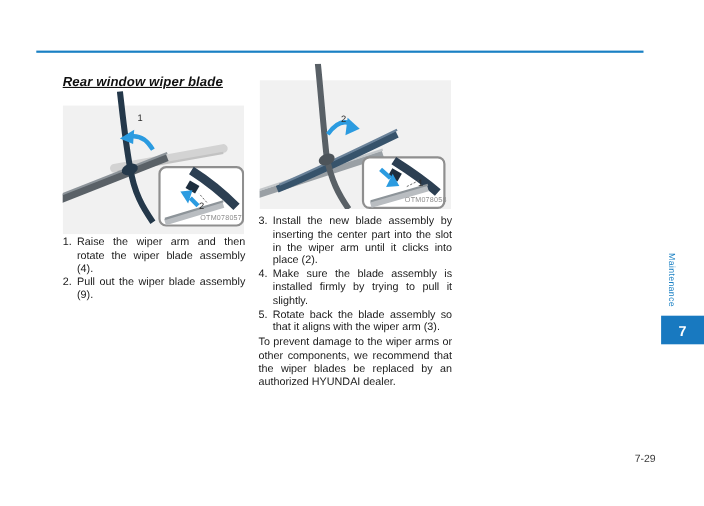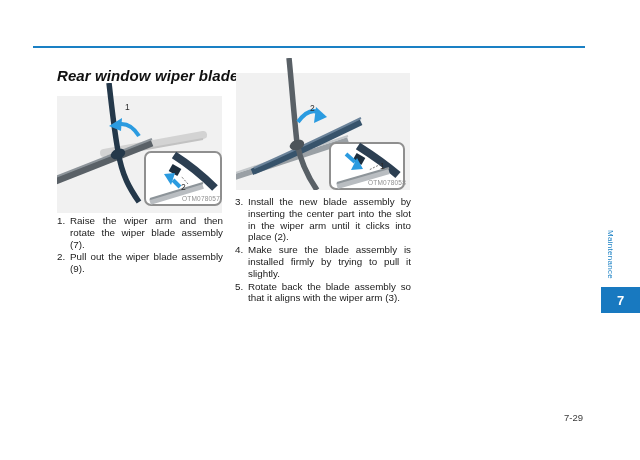--- a/index.html
+++ b/index.html
@@ -10,22 +10,22 @@
     font-family:"Liberation Sans", sans-serif;
     color:#1a1a1a;
     overflow:hidden;
   }
   .top-rule{
     position:absolute;left:33px;top:46px;
     width:552px;height:2px;background:#1a80c4;
   }
   .section-title{
     position:absolute;left:57px;top:67px;width:200px;
-    font-size:15px;font-weight:bold;font-style:italic;
-    color:#101010;letter-spacing:0.1px;margin:0;
+    font-size:12px;font-weight:bold;font-style:italic;
+    color:#101010;letter-spacing:0.1px;margin:0;text-decoration:underline;
   }
   .figure{position:absolute;}
   .figure svg{position:absolute;left:0;top:0;}
   .fig-label{
     position:absolute;font-size:8.5px;color:#2a2a2a;line-height:1;
   }
   .watermark{
     position:absolute;font-size:6.5px;color:#8f8f8f;
     letter-spacing:0.2px;line-height:1;white-space:nowrap;
   }
@@ -46,22 +46,22 @@
     font-size:8px;color:#1a80c4;letter-spacing:0.3px;
     text-align:center;
   }
   .chapter-tab{
     position:absolute;left:601px;top:287px;width:39px;height:26px;
     background:#1879c0;color:#ffffff;
     display:flex;align-items:center;justify-content:center;
     font-size:13px;font-weight:bold;
   }
   .page-number{
-    position:absolute;left:564px;top:412px;width:56px;
-    font-size:9.5px;color:#3a3a3a;
+    position:absolute;left:540px;top:412px;width:56px;
+    text-align:right;font-size:9.5px;color:#3a3a3a;
   }
 </style>
 </head>
 <body>
 
 <div class="page">
 
   <div class="top-rule"></div>
 
   <h2 class="section-title">Rear window wiper blade</h2>
@@ -130,41 +130,42 @@
       <path d="M145,106 L133,112" stroke="#555555" stroke-width="0.8" stroke-dasharray="2,1.5" fill="none"></path>
     </svg>
     <span class="fig-label" style="left:74px;top:46px;">2</span>
     <span class="fig-label" style="left:144px;top:104px;">1</span>
     <span class="watermark" style="right:4px;top:122px;">OTM078058</span>
   </div>
 
   <div class="steps" style="left:57px;top:215px;width:166px;">
     <div class="step">
       <span class="step-num">1.</span>
-      <div class="step-text">Raise the wiper arm and then rotate the wiper blade assembly (7).</div>
+      <div class="step-text">Raise the wiper arm and then rotate the wiper blade assembly (4).</div>
     </div>
     <div class="step">
       <span class="step-num">2.</span>
       <div class="step-text">Pull out the wiper blade assembly (9).</div>
     </div>
   </div>
 
   <div class="steps" style="left:235px;top:196px;width:176px;">
     <div class="step">
       <span class="step-num">3.</span>
       <div class="step-text">Install the new blade assembly by inserting the center part into the slot in the wiper arm until it clicks into place (2).</div>
     </div>
     <div class="step">
       <span class="step-num">4.</span>
       <div class="step-text">Make sure the blade assembly is installed firmly by trying to pull it slightly.</div>
     </div>
     <div class="step">
       <span class="step-num">5.</span>
       <div class="step-text">Rotate back the blade assembly so that it aligns with the wiper arm (3).</div>
     </div>
+    <div class="note">To prevent damage to the wiper arms or other components, we recommend that the wiper blades be replaced by an authorized HYUNDAI dealer.</div>
   </div>
 
   <div class="chapter-label">Maintenance</div>
   <div class="chapter-tab">7</div>
 
   <div class="page-number">7-29</div>
 
 </div>
 
 </body></html>

